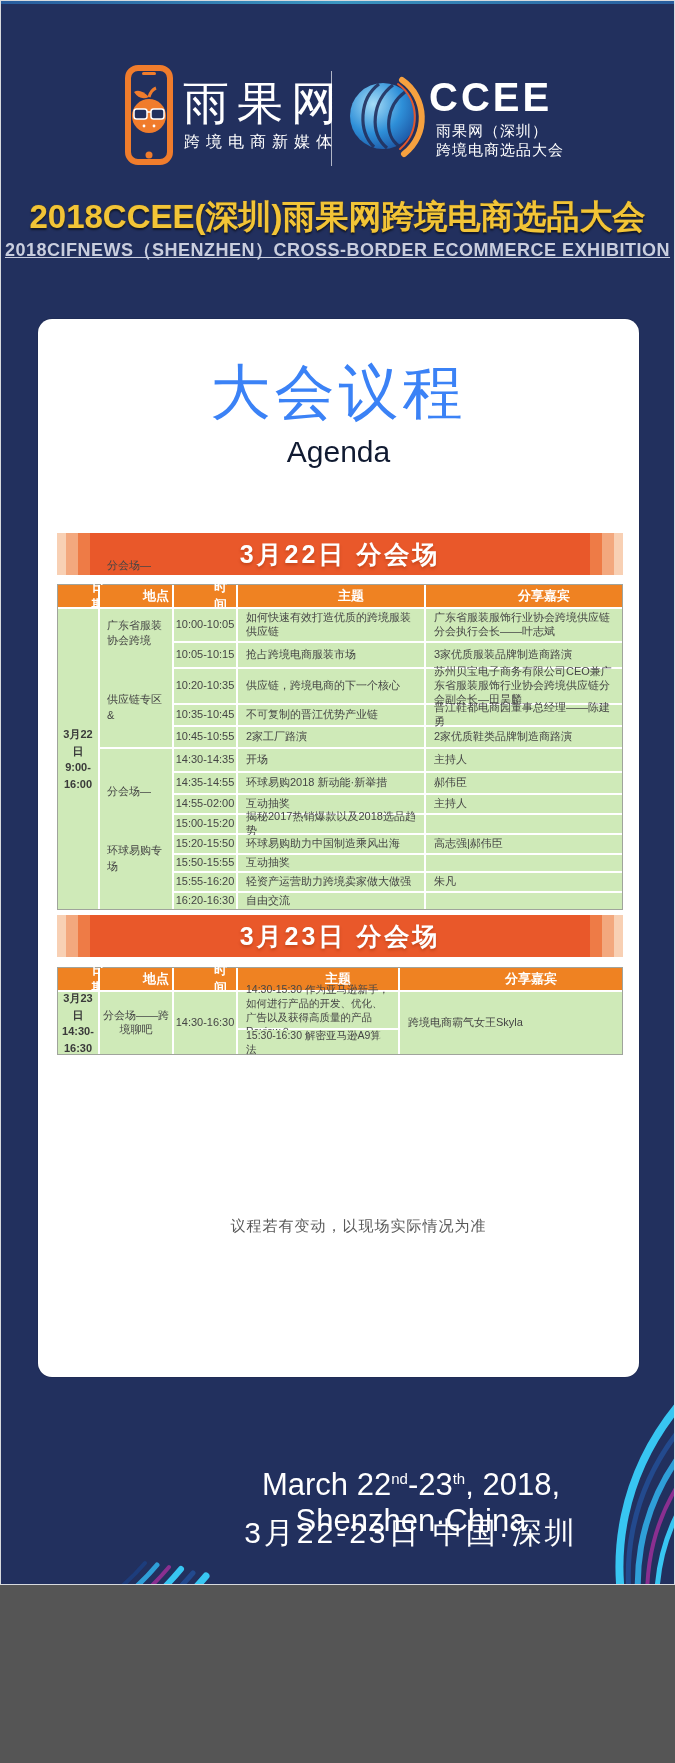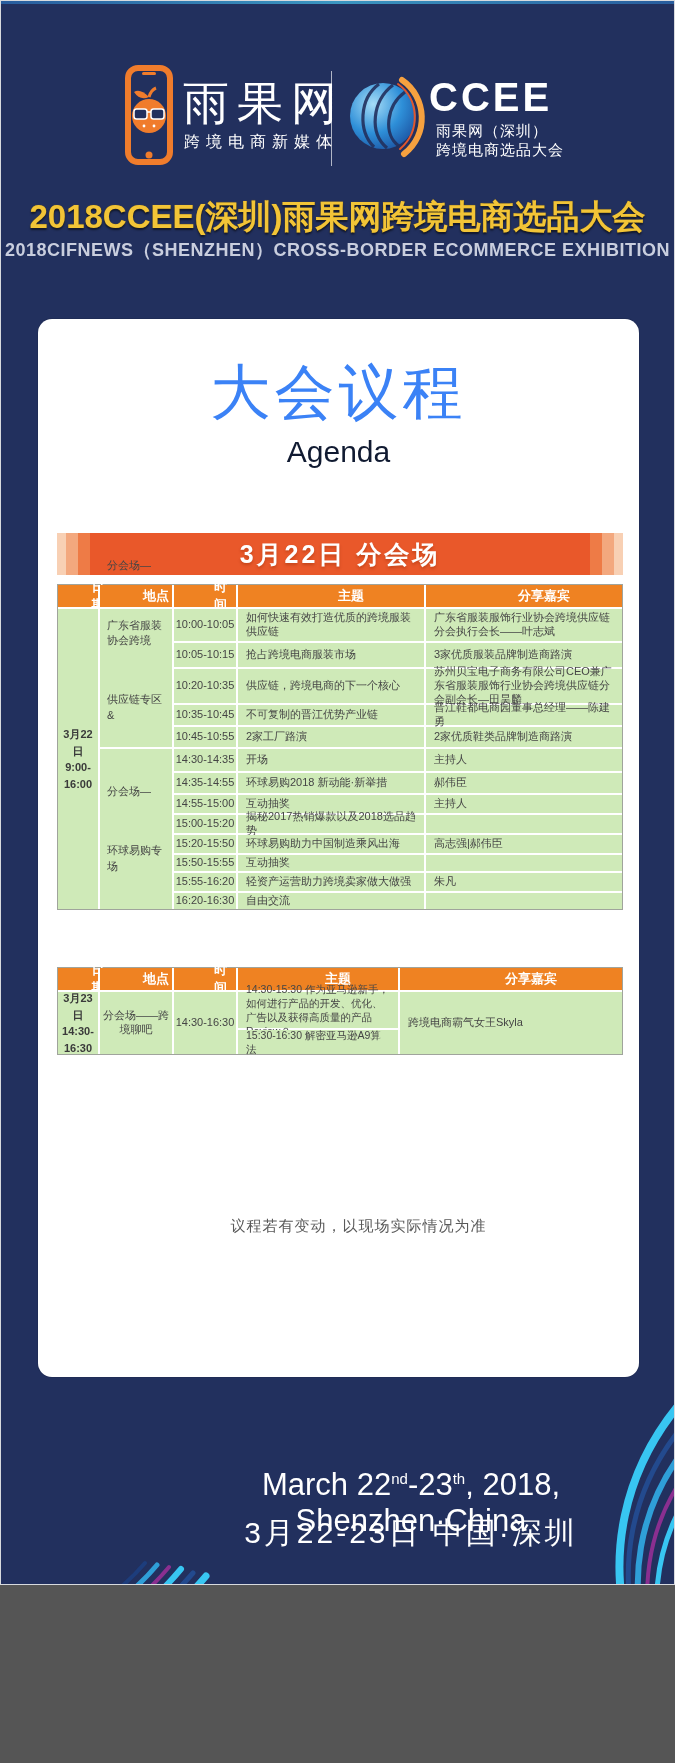--- a/index.html
+++ b/index.html
@@ -24,21 +24,21 @@
   .globe-logo{position:absolute;left:344px;top:68px;}
   .ccee-name{position:absolute;left:428px;top:74px;color:#fff;font-size:40px;
     font-weight:bold;letter-spacing:3px;}
   .ccee-sub1{position:absolute;left:435px;top:121px;color:#fff;font-size:15px;letter-spacing:1px;}
   .ccee-sub2{position:absolute;left:435px;top:140px;color:#fff;font-size:15px;letter-spacing:1px;}
 
   .main-title{position:absolute;left:0;right:0;top:194px;text-align:center;
     font-size:33px;font-weight:bold;color:#f2c437;
     text-shadow:0 2px 2px rgba(0,0,0,.55), 0 0 1px #8a6a12;}
   .sub-title{position:absolute;left:0;right:0;top:237px;text-align:center;
-    font-size:18px;font-weight:600;color:#c9cede;letter-spacing:.5px;}
+    font-size:18px;font-weight:600;color:#c9cede;letter-spacing:.5px;text-decoration:underline;}
 
   
   .card{position:absolute;left:37px;top:318px;width:601px;height:1058px;
     background:#fff;border-radius:14px;box-shadow:0 0 0 1px rgba(0,0,0,.08);}
   .agenda-cn{position:absolute;left:0;right:0;top:34px;text-align:center;
     font-size:60px;font-weight:500;color:#3b82f6;letter-spacing:4px;}
   .agenda-en{position:absolute;left:0;right:0;top:116px;text-align:center;
     font-size:30px;font-weight:500;color:#101a31;}
 
   .banner{position:absolute;left:19px;width:566px;height:42px;display:flex;
@@ -189,21 +189,21 @@
       <div class="td c-guest" style="grid-row:6;grid-column:5">2家优质鞋类品牌制造商路演</div>
 
       <div class="td c-time" style="grid-row:7;grid-column:3">14:30-14:35</div>
       <div class="td c-topic" style="grid-row:7;grid-column:4">开场</div>
       <div class="td c-guest" style="grid-row:7;grid-column:5">主持人</div>
 
       <div class="td c-time" style="grid-row:8;grid-column:3">14:35-14:55</div>
       <div class="td c-topic" style="grid-row:8;grid-column:4">环球易购2018 新动能·新举措</div>
       <div class="td c-guest" style="grid-row:8;grid-column:5">郝伟臣</div>
 
-      <div class="td c-time" style="grid-row:9;grid-column:3">14:55-15:00</div>
+      <div class="td c-time" style="grid-row:9;grid-column:3">14:55-02:00</div>
       <div class="td c-topic" style="grid-row:9;grid-column:4">互动抽奖</div>
       <div class="td c-guest" style="grid-row:9;grid-column:5">主持人</div>
 
       <div class="td c-time" style="grid-row:10;grid-column:3">15:00-15:20</div>
       <div class="td c-topic" style="grid-row:10;grid-column:4">揭秘2017热销爆款以及2018选品趋势</div>
       <div class="td c-guest" style="grid-row:10;grid-column:5"></div>
 
       <div class="td c-time" style="grid-row:11;grid-column:3">15:20-15:50</div>
       <div class="td c-topic" style="grid-row:11;grid-column:4">环球易购助力中国制造乘风出海</div>
       <div class="td c-guest" style="grid-row:11;grid-column:5">高志强|郝伟臣</div>
@@ -214,20 +214,23 @@
 
       <div class="td c-time" style="grid-row:13;grid-column:3">15:55-16:20</div>
       <div class="td c-topic" style="grid-row:13;grid-column:4">轻资产运营助力跨境卖家做大做强</div>
       <div class="td c-guest" style="grid-row:13;grid-column:5">朱凡</div>
 
       <div class="td c-time" style="grid-row:14;grid-column:3">16:20-16:30</div>
       <div class="td c-topic" style="grid-row:14;grid-column:4">自由交流</div>
       <div class="td c-guest" style="grid-row:14;grid-column:5"></div>
     </div>
 
+    <div class="banner banner-2">
+      <span>3月23日  分会场</span>
+    </div>
 
     <div class="table t23">
       <div class="th" style="grid-row:1;grid-column:1">日期</div>
       <div class="th" style="grid-row:1;grid-column:2">地点</div>
       <div class="th" style="grid-row:1;grid-column:3">时间</div>
       <div class="th" style="grid-row:1;grid-column:4">主题</div>
       <div class="th" style="grid-row:1;grid-column:5">分享嘉宾</div>
 
       <div class="td c-date" style="grid-row:2 / span 2;grid-column:1">
         <div>3月23日</div>

